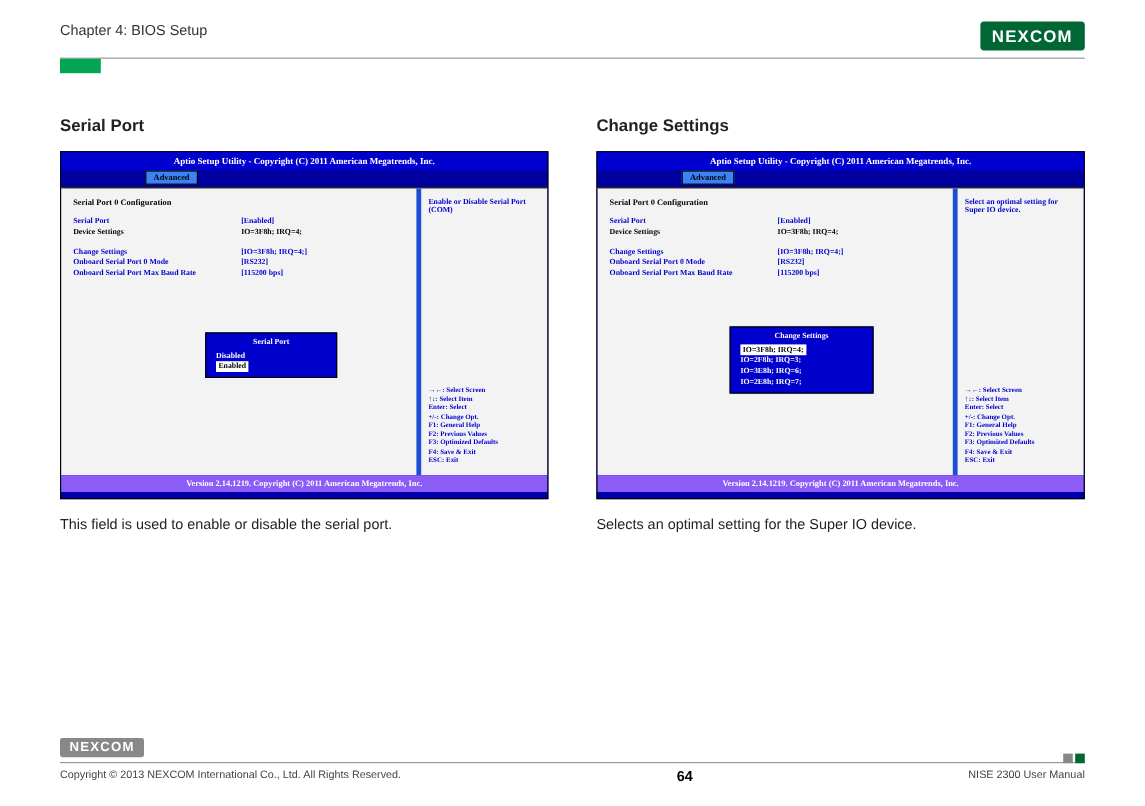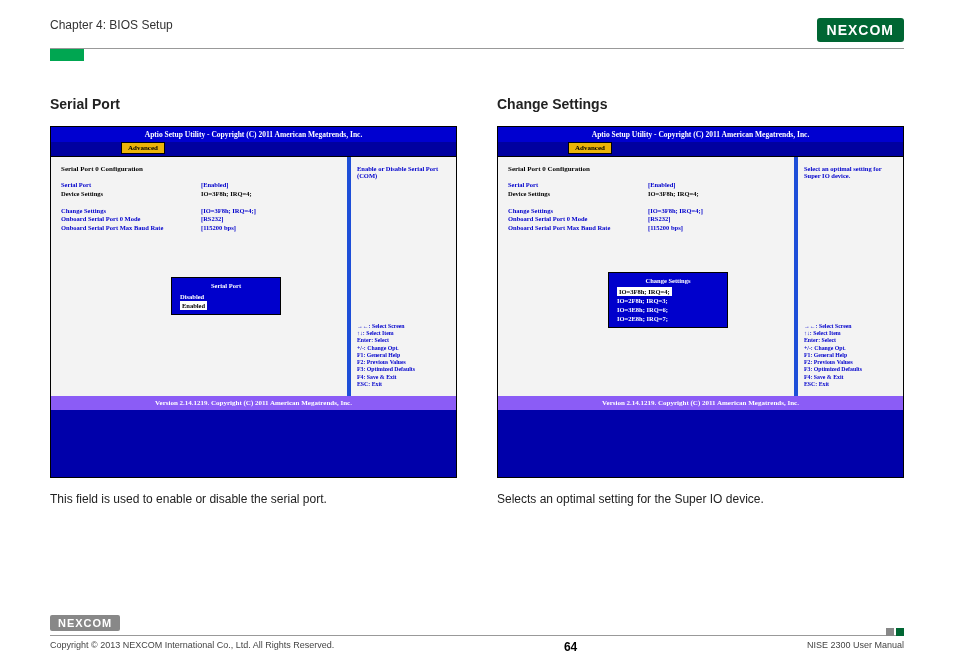--- a/index.html
+++ b/index.html
@@ -36,34 +36,34 @@
   }
   .col { flex: 1; }
   .section-heading { font-size: 14px; font-weight: bold; color: #222; margin-bottom: 14px; }
   .bios-box {
     border: 1.5px solid #000;
     background: #0000aa;
     color: #fff;
     font-family: "Times New Roman", serif;
     font-size: 7px;
     position: relative;
-    height: 352px;
+    height: 290px;
   }
   .bios-title-bar {
     background: #0000d0;
     color: #fff;
     text-align: center;
     font-weight: bold;
     font-size: 7.5px;
     padding: 3px 0;
   }
   .bios-tab-row { display: flex; background: #0000a0; height: 14px; align-items:flex-start; }
   .bios-tab-spacer1 { width: 70px; }
   .bios-tab {
-    background: #eab308;
+    background: #3b82f6;
     color: #000;
     font-weight: bold;
     font-size: 7px;
     padding: 1px 6px;
     border: 1px solid #000;
   }
   .bios-body {
     display: flex;
     background: #f3f3f3;
     height: 240px;

